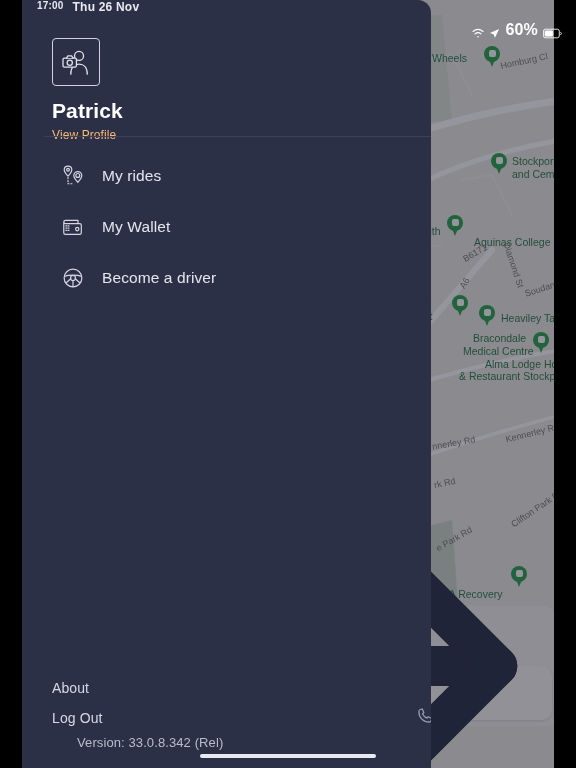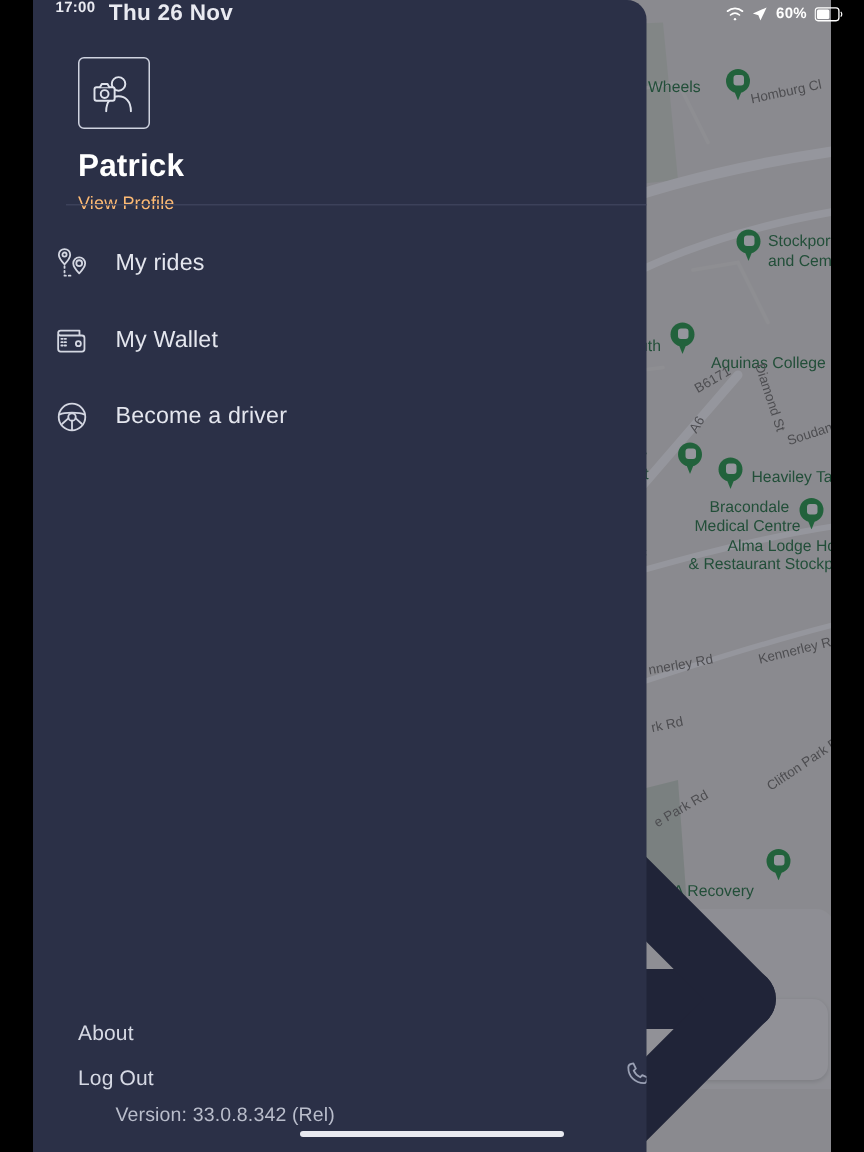--- a/index.html
+++ b/index.html
@@ -65,44 +65,44 @@
   .drawer{
     position:absolute;left:22px;top:0;width:409px;height:768px;
     background:#2b3047;border-radius:0 13px 0 0;
     overflow:hidden;
   }
   .statusbar{
     position:absolute;left:0;top:0;width:409px;height:22px;
     display:flex;align-items:flex-start;
   }
   .sb-time{color:#e9eaf1;font-size:10px;font-weight:bold;margin-left:15px;letter-spacing:.2px;}
-  .sb-date{color:#e9eaf1;font-size:15px;font-weight:bold;margin-left:9px;letter-spacing:.2px;}
+  .sb-date{color:#e9eaf1;font-size:12px;font-weight:bold;margin-left:9px;letter-spacing:.2px;}
 
   
   .sb-right{
-    position:absolute;right:14px;top:4px;display:flex;align-items:flex-start;gap:5px;
-    color:#ffffff;font-size:10px;font-weight:bold;z-index:40;
+    position:absolute;right:14px;top:21px;display:flex;align-items:flex-end;gap:5px;
+    color:#ffffff;font-size:16px;font-weight:bold;z-index:40;
   }
   .sb-right .battpct{letter-spacing:.2px;}
 
   .profile{position:absolute;left:30px;top:38px;}
   .avatar{
     width:46px;height:46px;border:1.6px solid #cfd3e0;border-radius:4px;
     display:flex;align-items:center;justify-content:center;
   }
   .uname{
     margin-top:13px;color:#ffffff;font-size:21px;font-weight:bold;letter-spacing:.1px;
   }
   .uprofile{margin-top:5px;color:#fdba74;font-size:12px;letter-spacing:.1px;}
 
   .divider{position:absolute;left:22px;top:136px;width:387px;height:1px;background:#3c415a;}
 
   .menu{position:absolute;left:0;top:150px;width:409px;}
   .menu-item{
-    display:flex;align-items:center;height:51px;padding-left:13px;cursor:pointer;
+    display:flex;align-items:center;height:51px;padding-left:38px;cursor:pointer;
   }
   .menu-icon{width:26px;height:26px;display:flex;align-items:center;justify-content:center;flex:0 0 26px;}
   .menu-label{margin-left:16px;color:#e4e6ee;font-size:15.5px;letter-spacing:.1px;}
 
   .footer{position:absolute;left:30px;bottom:0;width:360px;}
   .f-about{color:#d6d9e4;font-size:14px;position:absolute;bottom:72px;left:0;letter-spacing:.1px;}
   .f-logout{color:#d6d9e4;font-size:14px;position:absolute;bottom:42px;left:0;letter-spacing:.1px;}
   .f-version{color:#b9bdcb;font-size:13px;position:absolute;bottom:18px;left:0;letter-spacing:.1px;margin-left:25px;}
   .f-phone{position:absolute;bottom:44px;left:365px;width:18px;height:18px;}
 

